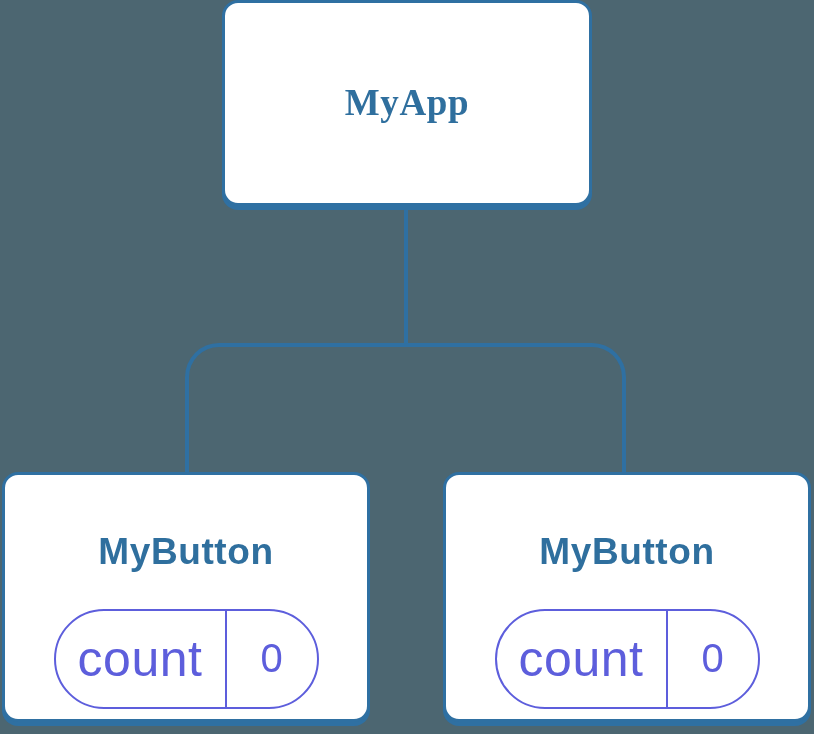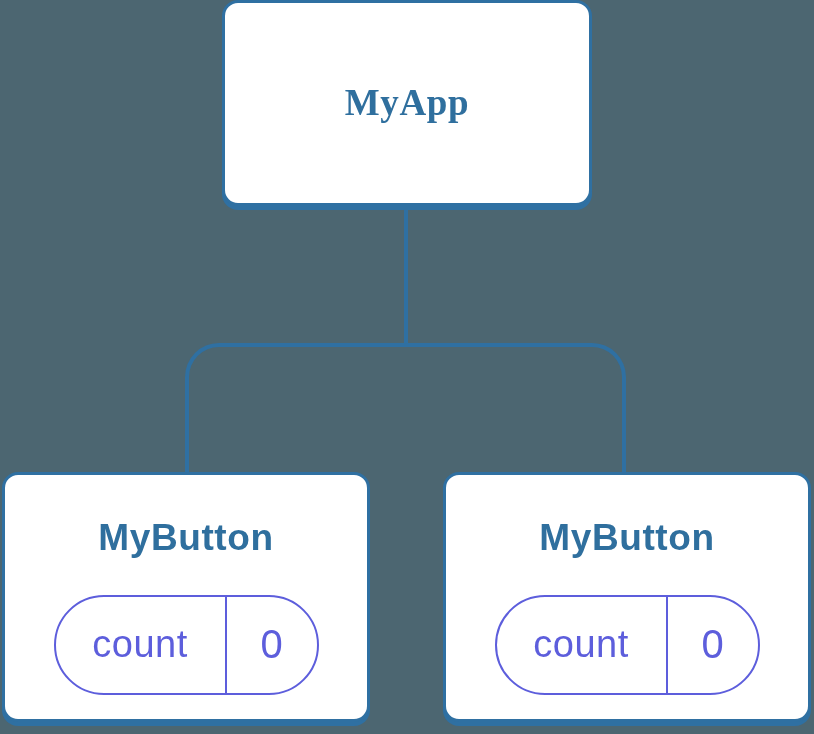--- a/index.html
+++ b/index.html
@@ -32,21 +32,21 @@
     top: 0px;
     width: 370px;
     height: 206px;
     justify-content: center;
     font-family: Liberation Serif, serif;
   }
   .node-child {
     top: 472px;
     width: 368px;
     height: 250px;
-    padding-top: 42px;
+    padding-top: 56px;
   }
   .node-child-left  { left: 2px; }
   .node-child-right { left: 443px; }
   .component-label {
     color: #2f6f9e;
     font-size: 37px;
     font-weight: 600;
     letter-spacing: 0.6px;
     line-height: 1.15;
     white-space: nowrap;
@@ -84,21 +84,21 @@
     color: #5d5edc;
     display: flex;
     align-items: stretch;
     overflow: hidden;
   }
   .state-name {
     flex: 1;
     display: flex;
     align-items: center;
     justify-content: center;
-    font-size: 38px;
+    font-size: 50px;
     letter-spacing: 0.5px;
   }
   .state-value {
     width: 92px;
     box-sizing: border-box;
     border-left: 2px solid #5d5edc;
     display: flex;
     align-items: center;
     justify-content: center;
     font-size: 40px;

